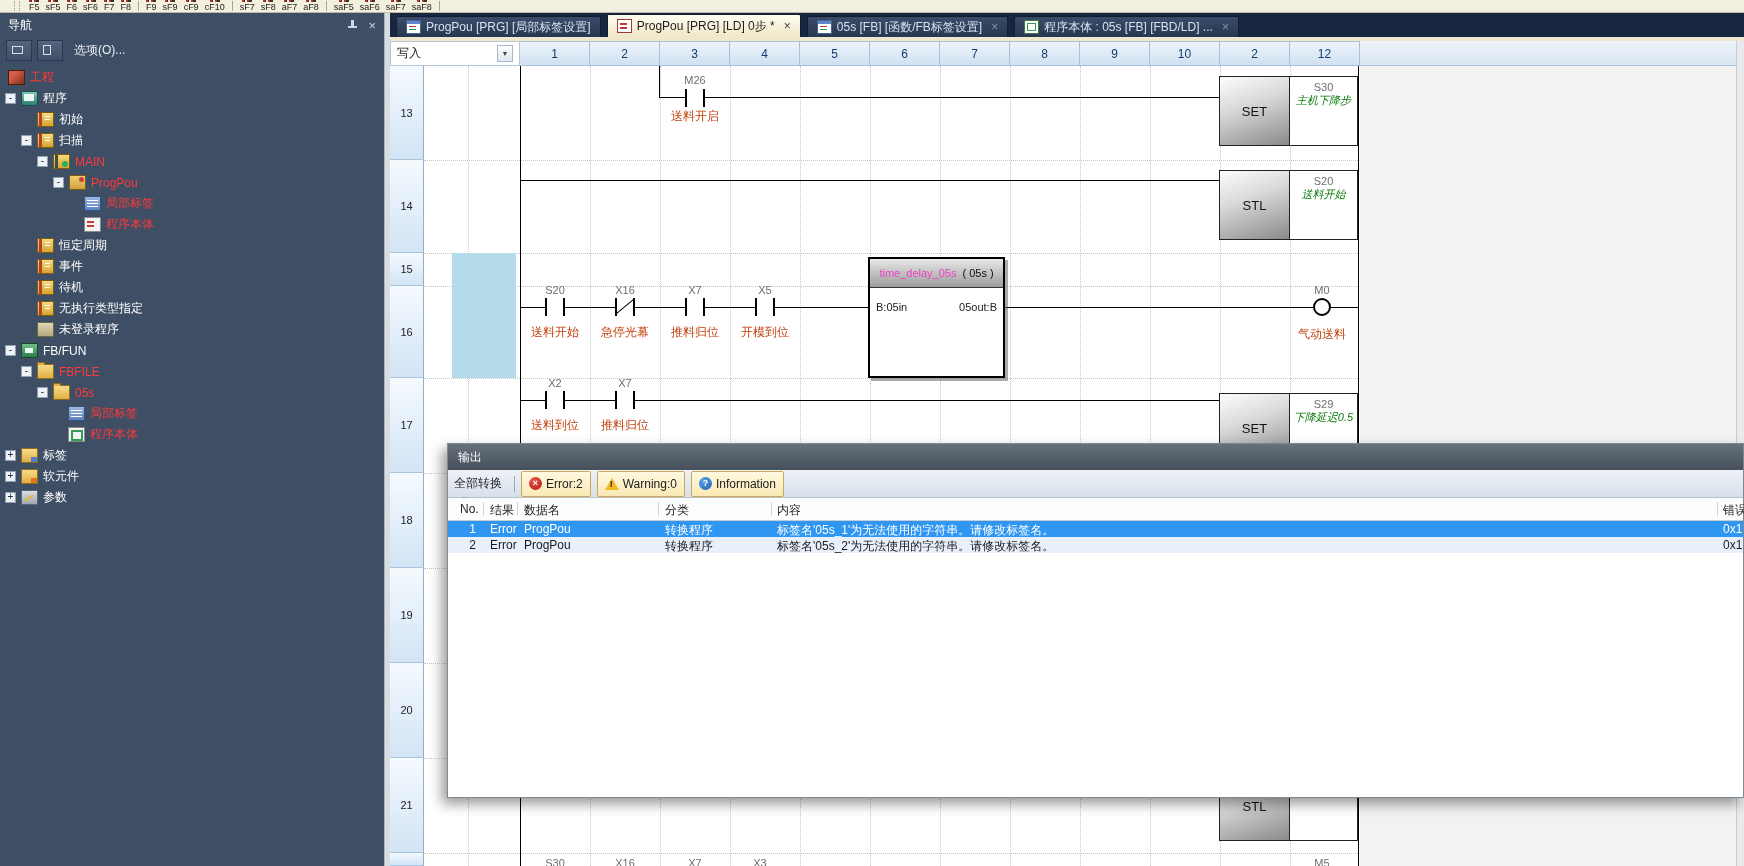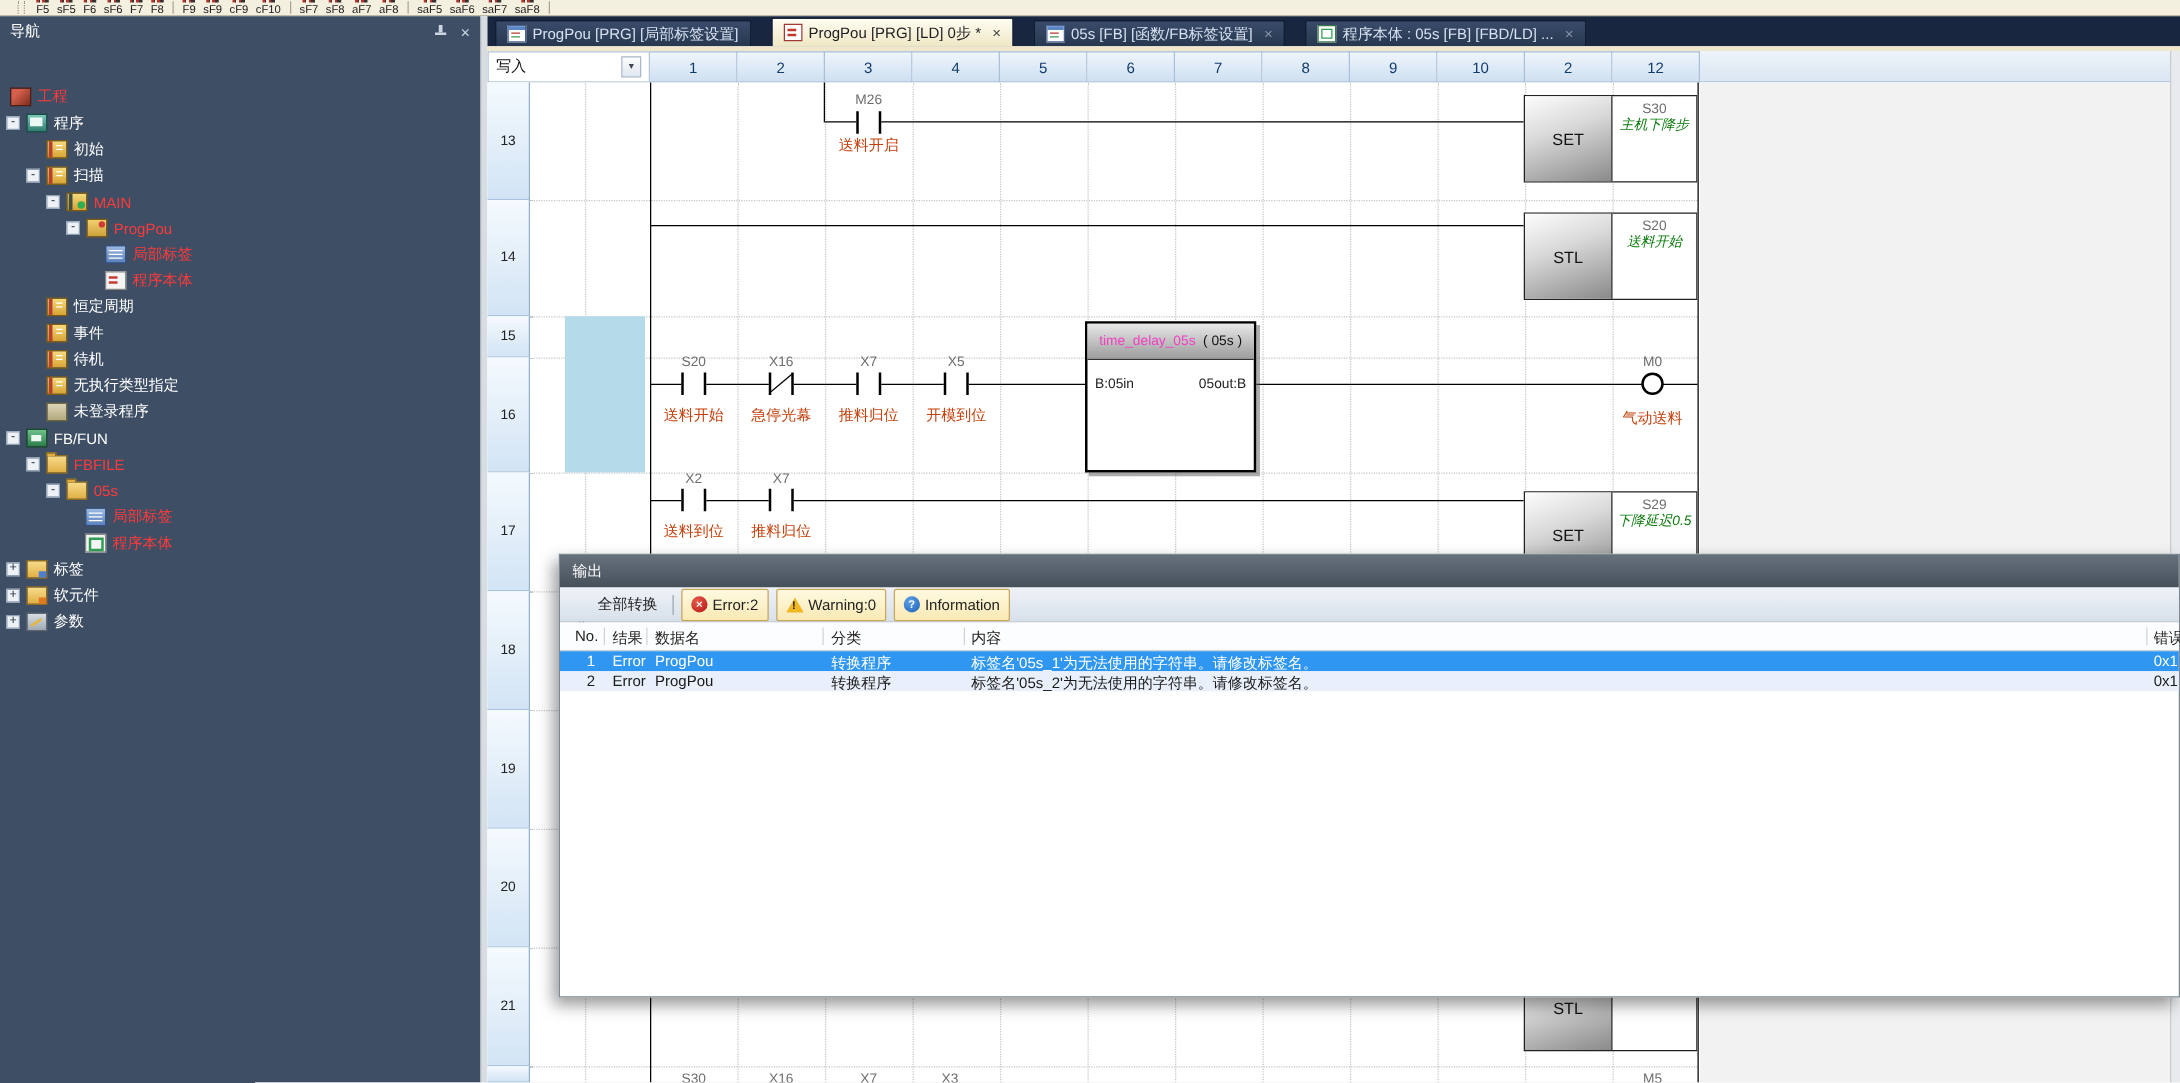--- a/index.html
+++ b/index.html
@@ -65,21 +65,21 @@
   .ic-device{background:linear-gradient(#f7dc8a,#e0ae45);border:1px solid #8f6b1f;}
   .ic-device::after{content:"";position:absolute;right:0;bottom:0;width:6px;height:5px;background:#e07820;}
   .ic-param{background:linear-gradient(#d9dee4,#9fa8b2);border:1px solid #5d6670;}
   .ic-param::after{content:"";position:absolute;left:2px;top:6px;width:10px;height:2px;background:#e7b73c;transform:rotate(-35deg);}
 
   
   #splitter{left:384px;top:13px;width:6px;height:853px;background:#d8dde2;border-left:1px solid #aeb4bb;}
 
   
   #tabbar{left:390px;top:13px;width:1354px;height:24px;background:#18263f;display:flex;align-items:flex-end;padding-left:6px;}
-  .tab{height:20px;display:flex;align-items:center;gap:5px;padding:0 9px;margin-right:16px;
+  .tab{height:20px;display:flex;align-items:center;gap:5px;padding:0 9px;margin-right:6px;
     background:linear-gradient(#3a4c6b,#27374f);border:1px solid #121d30;border-bottom:none;
     color:#d7e1ef;font-size:12px;border-radius:2px 2px 0 0;white-space:nowrap;}
   .tab.active{background:linear-gradient(#fffdf2,#efe7c6);color:#1d1d1d;height:22px;}
   .tab .close{color:#8795aa;font-size:12px;margin-left:4px;}
   .tab.active .close{color:#444;}
   .tico{width:13px;height:12px;position:relative;flex:none;border:1px solid #49618c;background:#fff;}
   .tico-table::before{content:"";position:absolute;left:0;right:0;top:0;height:3px;background:#5b87c9;}
   .tico-table::after{content:"";position:absolute;left:2px;top:5px;width:7px;height:1px;background:#b23a2e;box-shadow:0 3px 0 #3a9a5a;}
   .tico-ld{border-color:#a03a30;}
   .tico-ld::after{content:"";position:absolute;left:2px;top:3px;width:7px;height:2px;background:#c4372c;box-shadow:0 4px 0 #c4372c;}
@@ -126,21 +126,21 @@
   .fb-port{position:absolute;font-size:11px;color:#222;top:42px;}
   .coil{width:18px;height:18px;border:2px solid #000;border-radius:50%;background:#fff;}
   #vscroll{left:1736px;top:41px;width:8px;height:825px;background:#e8eaed;border-left:1px solid #c9ccd1;}
 
   
   #output{left:447px;top:443px;width:1297px;height:355px;background:#fff;border:1px solid #7e8892;
     box-shadow:-5px 6px 12px rgba(0,0,0,.4);z-index:10;}
   #out-title{left:0;top:0;width:100%;height:26px;background:linear-gradient(#67717c,#46505a);
     color:#fff;font-size:12px;display:flex;align-items:center;padding:0 10px;}
   #out-toolbar{left:0;top:26px;width:100%;height:28px;background:linear-gradient(#eef2f7,#d7e0ea);
-    border-bottom:1px solid #b7c2cd;display:flex;align-items:center;padding-left:24px;gap:6px;}
+    border-bottom:1px solid #b7c2cd;display:flex;align-items:center;padding-left:0;gap:6px;}
   .ob-plain{font-size:12px;color:#222;padding:2px 6px;}
   .ob-sep{width:1px;height:16px;background:#9aa8b4;}
   .ob-btn{display:inline-flex;align-items:center;gap:4px;font-size:12px;color:#222;
     background:linear-gradient(#fff9e0,#fae9b4);border:1px solid #caa75a;border-radius:2px;padding:2px 7px;height:20px;}
   .err-ic{width:13px;height:13px;border-radius:50%;background:radial-gradient(circle at 35% 30%,#e85a4a,#b31414);
     color:#fff;font-size:9px;font-weight:bold;display:flex;align-items:center;justify-content:center;line-height:13px;}
   .warn-ic{width:0;height:0;border-left:7px solid transparent;border-right:7px solid transparent;border-bottom:12px solid #f2b822;position:relative;}
   .warn-ic::after{content:"!";position:absolute;left:-2px;top:1px;font-size:9px;font-weight:bold;color:#222;}
   .info-ic{width:13px;height:13px;border-radius:50%;background:radial-gradient(circle at 35% 30%,#5aa0e8,#1f5fb4);
     color:#fff;font-size:9px;font-weight:bold;display:flex;align-items:center;justify-content:center;line-height:13px;}
@@ -236,20 +236,25 @@
     <span class="tb-sep"></span>
   </div>
 
   <div id="nav" class="abs">
     <div id="nav-titlebar" class="abs">
       <span id="nav-title">导航</span>
       <span class="nav-ctrls">
         <span class="pin"></span>
         <span class="nav-close">×</span>
       </span>
+    </div>
+    <div id="nav-optionsbar" class="abs">
+      <span class="nav-btn"></span>
+      <span class="nav-btn b2"></span>
+      <span class="nav-opt-label">选项(O)...</span>
     </div>
     <div id="tree" class="abs">
       <div class="trow" style="padding-left:8px">
           <span class="tree-icon ic-project"></span>
           <span class="red">工程</span>
         </div>
       <div class="trow" style="padding-left:5px">
           <span class="tbox">-</span>
           <span class="tree-icon ic-program"></span>
           <span>程序</span>

